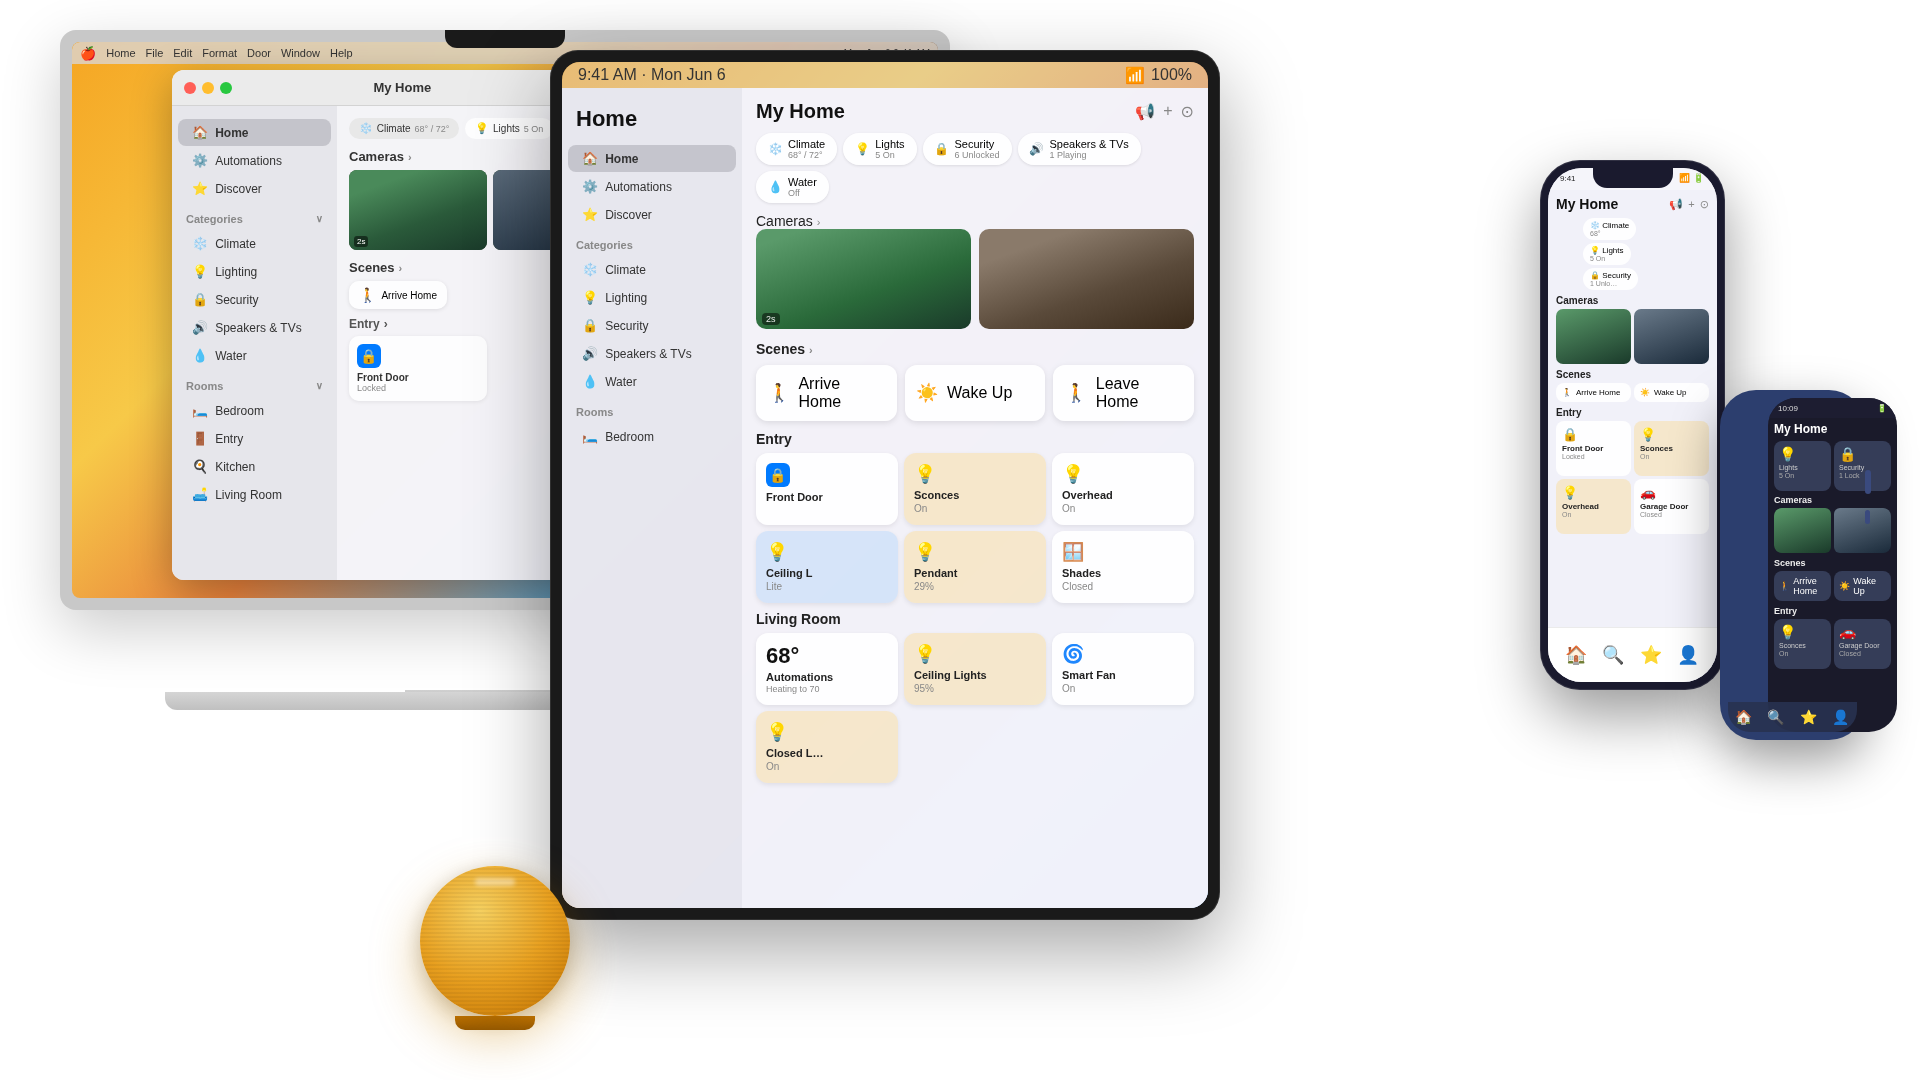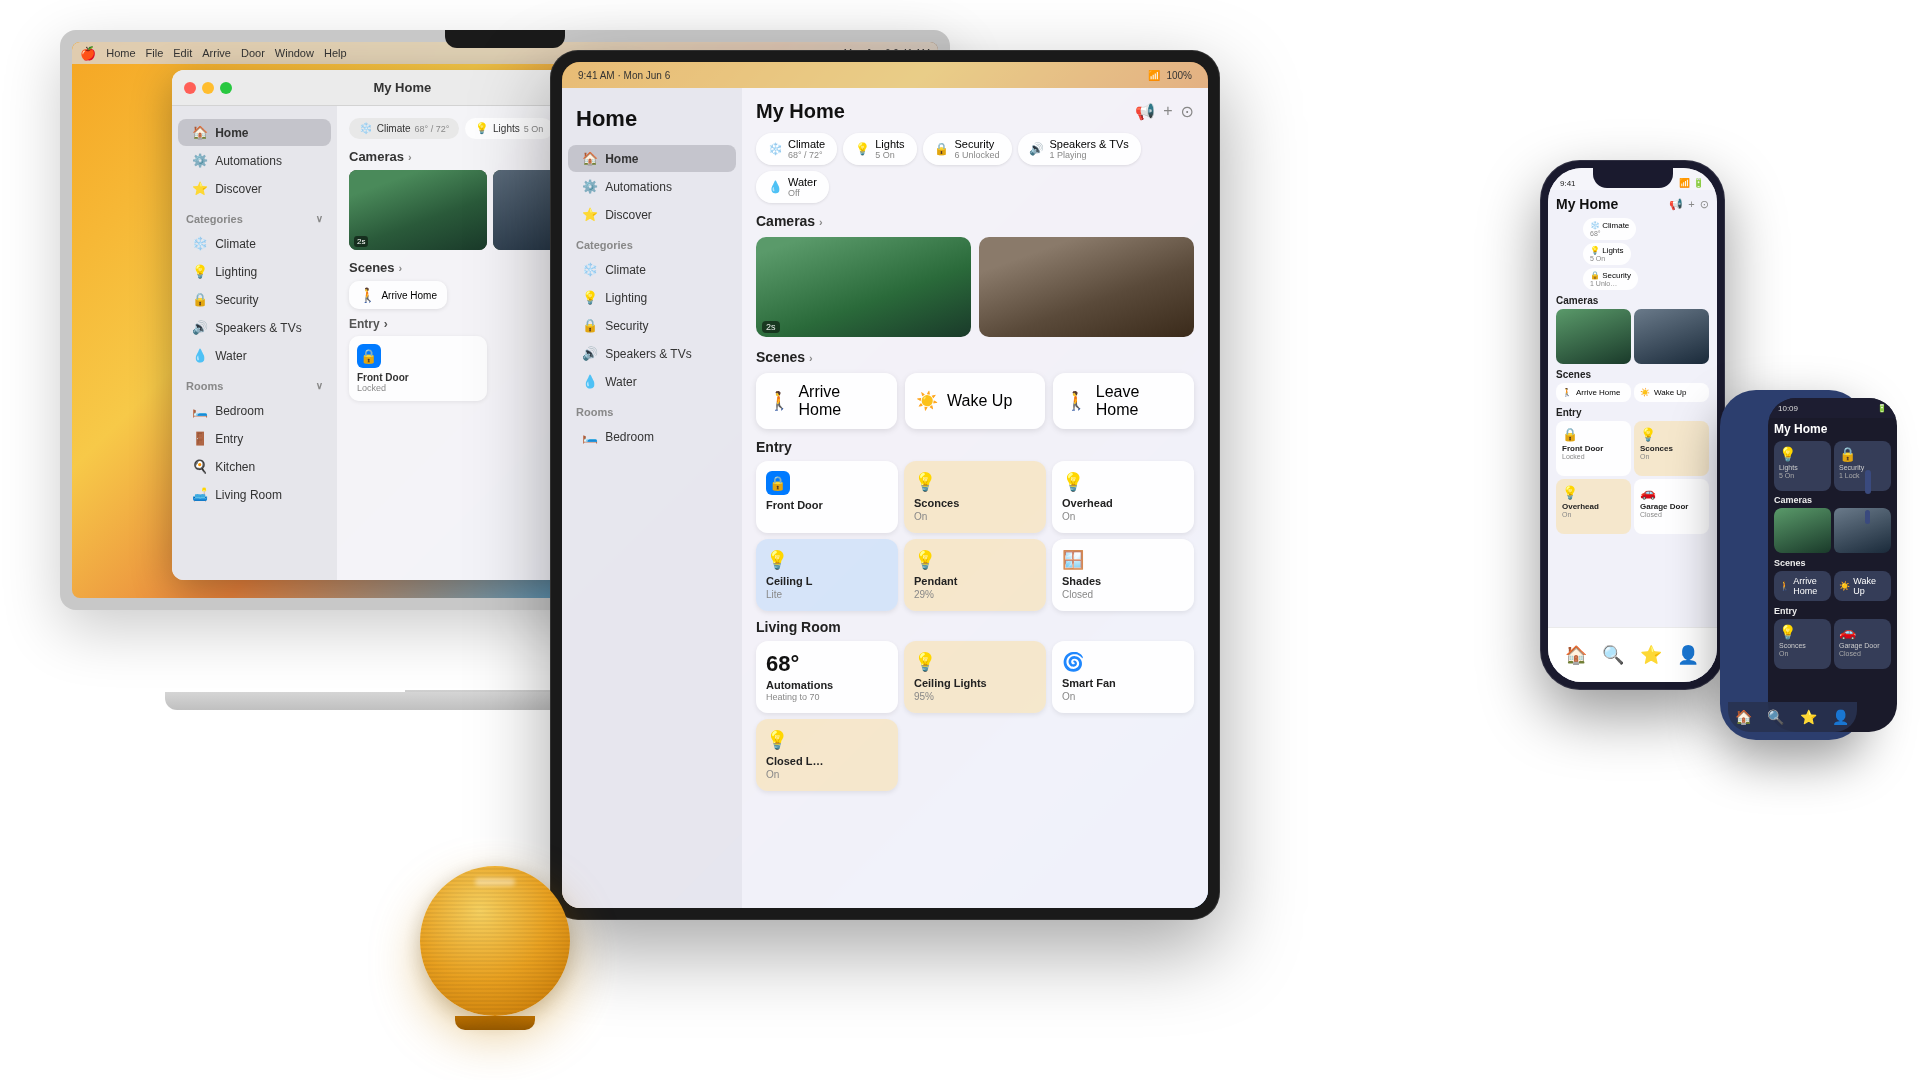--- a/index.html
+++ b/index.html
@@ -281,21 +281,21 @@
       overflow: hidden;
       position: relative;
       background: linear-gradient(135deg, #f5a623 0%, #f7c948 25%, #e8823c 50%, #5ba4cf 80%, #4a90d9 100%);
     }
     .ipad-statusbar {
       height: 26px;
       background: rgba(220,210,200,0.5);
       display: flex;
       align-items: center;
       padding: 0 16px;
-      font-size: 10px;
+      font-size: 16px;
       color: #333;
     }
     .ipad-statusbar-right { margin-left: auto; display: flex; gap: 6px; }
 
     
     .home-app-ipad {
       position: absolute;
       top: 26px;
       left: 0;
       right: 0;
@@ -347,23 +347,22 @@
       display: flex;
       align-items: center;
       gap: 5px;
       box-shadow: 0 1px 3px rgba(0,0,0,0.1);
     }
     .ipad-tab-pill-icon { font-size: 12px; }
     .ipad-tab-pill-sub { font-size: 9px; color: #888; }
 
     .ipad-cameras-header {
       font-size: 14px;
-      font-weight: 700;
+      font-weight: 400;
       color: #222;
-      margin-bottom: 8px;
     }
     .ipad-camera-strip {
       display: flex;
       gap: 8px;
       margin-bottom: 12px;
     }
     .ipad-camera-thumb {
       flex: 1;
       height: 100px;
       border-radius: 10px;
@@ -466,21 +465,21 @@
       height: 100%;
       background: rgba(245,245,250,0.95);
       border-radius: 34px;
       overflow: hidden;
       position: relative;
     }
     .iphone-statusbar {
       height: 22px;
       background: rgba(245,245,250,0.95);
       display: flex;
-      align-items: flex-end;
+      align-items: center;
       padding: 0 12px 2px;
       font-size: 8px;
       color: #222;
     }
     .iphone-statusbar-right { margin-left: auto; display: flex; gap: 3px; font-size: 9px; }
     .iphone-home-app {
       padding: 4px 8px;
       overflow: hidden;
       height: calc(100% - 22px);
       background: rgba(242,242,250,0.9);
@@ -690,21 +689,21 @@
     <div class="macbook-frame">
       <div class="macbook-notch"></div>
       <div class="macbook-screen">
 
         <div class="macbook-menubar">
           <span class="macbook-menubar-logo">🍎</span>
           <div class="macbook-menubar-items">
             <span>Home</span>
             <span>File</span>
             <span>Edit</span>
-            <span>Arrive</span>
+            <span>Format</span>
             <span>Door</span>
             <span>Window</span>
             <span>Help</span>
           </div>
           <div class="macbook-menubar-right">
             <span>Mon Jun 6  9:41 AM</span>
           </div>
         </div>
 
         <div class="home-app-mac">

